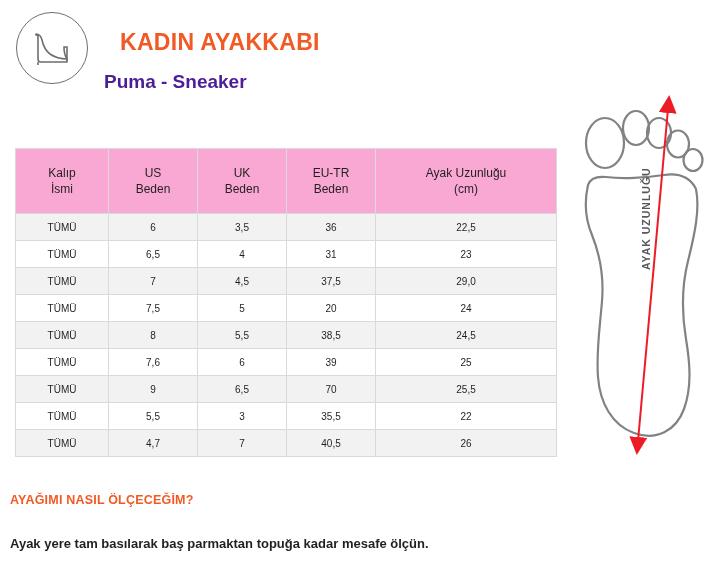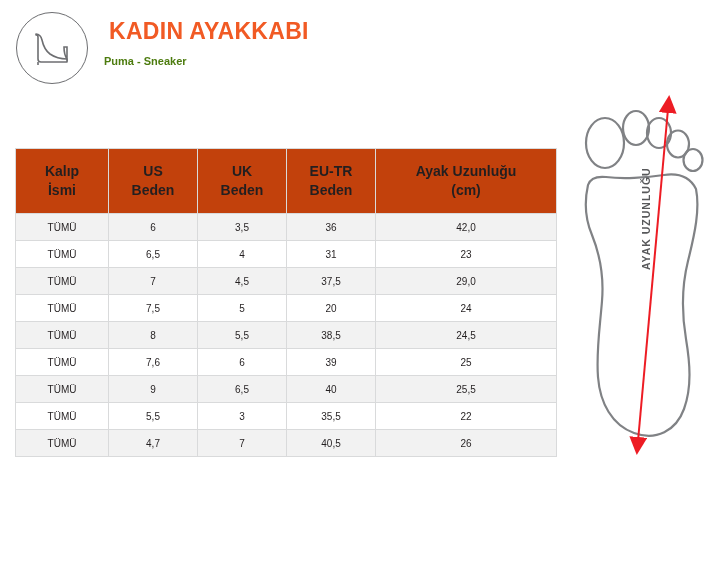--- a/index.html
+++ b/index.html
@@ -43,26 +43,26 @@
   }
   .titles {
     padding-top: 14px;
   }
   .main-title {
     font-size: 23px;
     font-weight: bold;
     color: #f15a24;
     letter-spacing: 0.3px;
     line-height: 1.1;
-    margin: 5px;
+    margin: 16px;
   }
   .sub-title {
-    font-size: 11px;
-    font-weight: bold;
-    color: #4d7c0f;
+    font-size: 19px;
+    font-weight: bold;
+    color: #4c1d95;
     margin: 11px 0 16px 0;
   }
 
   
   .table-area {
     position: absolute;
     left: 15px;
     top: 148px;
     width: 541px;
   }
@@ -73,25 +73,25 @@
   }
   table.size-table th,
   table.size-table td {
     border: 1px solid #d9dadb;
     text-align: center;
     font-size: 10px;
     color: #231f20;
   }
   table.size-table thead th {
     height: 62px;
-    font-weight: bold;
-    font-size: 14px;
+    font-weight: normal;
+    font-size: 12px;
     line-height: 1.35;
     vertical-align: middle;
-    background: #c2410c;
+    background: #f9a8d4;
   }
   table.size-table tbody td {
     height: 24px;
     font-weight: normal;
   }
   table.size-table tbody tr:nth-child(odd) td {
     background: #f2f2f2;
   }
   table.size-table tbody tr:nth-child(even) td {
     background: #ffffff;
@@ -195,21 +195,21 @@
           <div>(cm)</div>
         </th>
       </tr>
     </thead>
     <tbody>
       <tr>
         <td>TÜMÜ</td>
         <td>6</td>
         <td>3,5</td>
         <td>36</td>
-        <td>42,0</td>
+        <td>22,5</td>
       </tr>
       <tr>
         <td>TÜMÜ</td>
         <td>6,5</td>
         <td>4</td>
         <td>31</td>
         <td>23</td>
       </tr>
       <tr>
         <td>TÜMÜ</td>
@@ -236,21 +236,21 @@
         <td>TÜMÜ</td>
         <td>7,6</td>
         <td>6</td>
         <td>39</td>
         <td>25</td>
       </tr>
       <tr>
         <td>TÜMÜ</td>
         <td>9</td>
         <td>6,5</td>
-        <td>40</td>
+        <td>70</td>
         <td>25,5</td>
       </tr>
       <tr>
         <td>TÜMÜ</td>
         <td>5,5</td>
         <td>3</td>
         <td>35,5</td>
         <td>22</td>
       </tr>
       <tr>
@@ -285,13 +285,15 @@
       <marker id="arrowEnd" markerWidth="9" markerHeight="9" refX="2" refY="4.5" orient="auto">
         <path d="M0,0 L9,4.5 L0,9 z" fill="#ed1c24"></path>
       </marker>
     </defs>
     <line x1="108" y1="14" x2="78" y2="346" stroke="#ed1c24" stroke-width="2" marker-start="url(#arrowStart)" marker-end="url(#arrowEnd)"></line>
   </svg>
   <div class="foot-label">AYAK UZUNLUĞU</div>
 </div>
 
 <div class="footer">
+  <p class="footer-heading">AYAĞIMI NASIL ÖLÇECEĞİM?</p>
+  <p class="footer-text">Ayak yere tam basılarak baş parmaktan topuğa kadar mesafe ölçün.</p>
 </div>
 
 </body></html>

